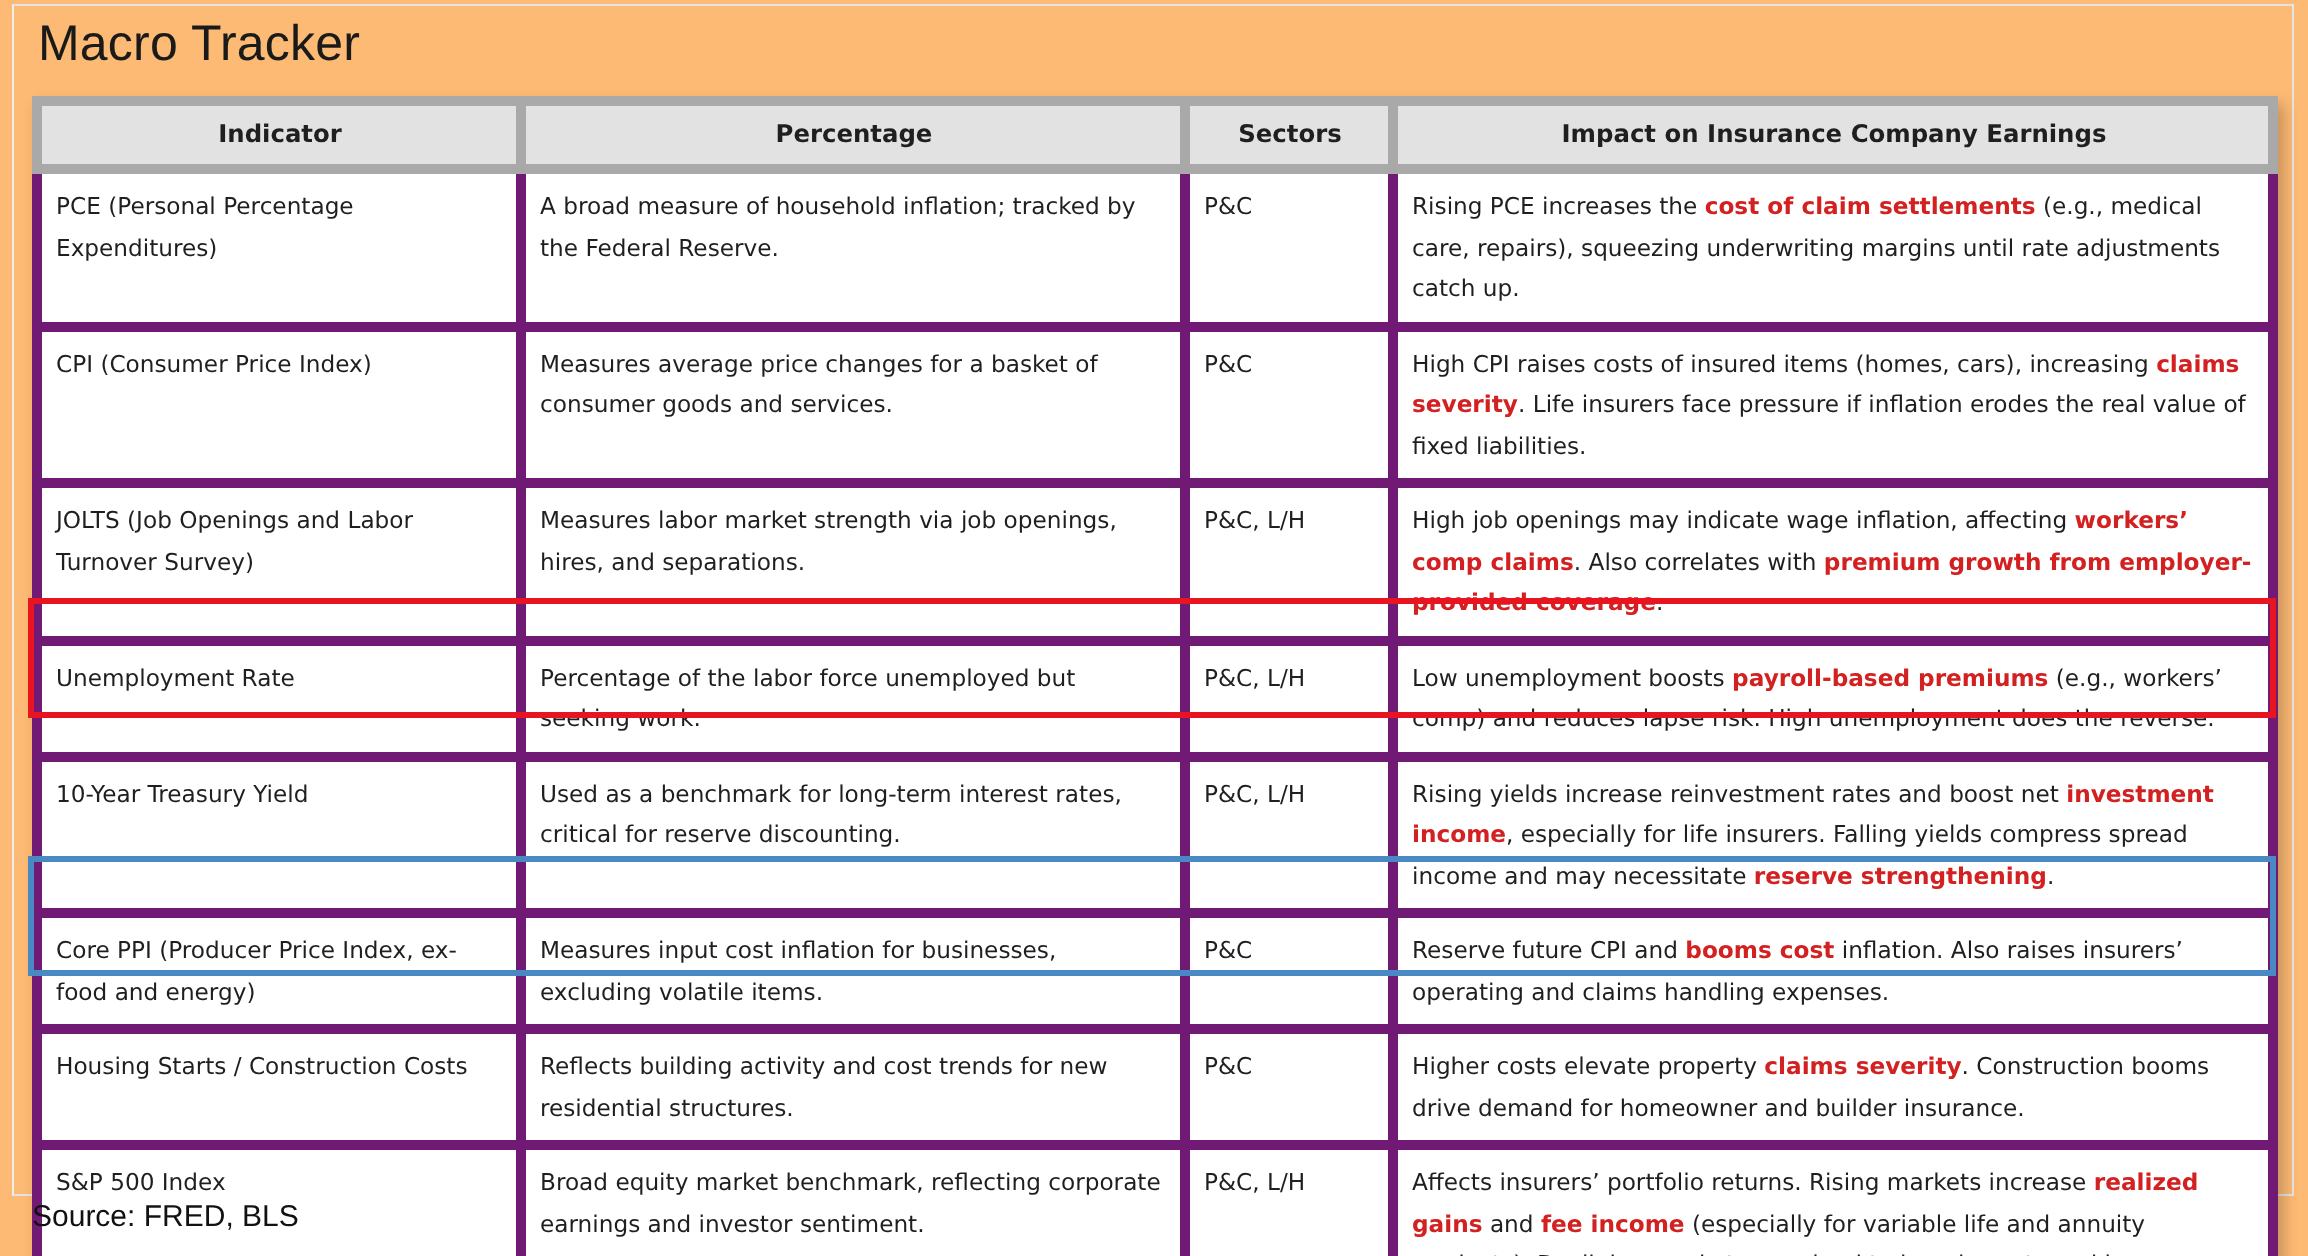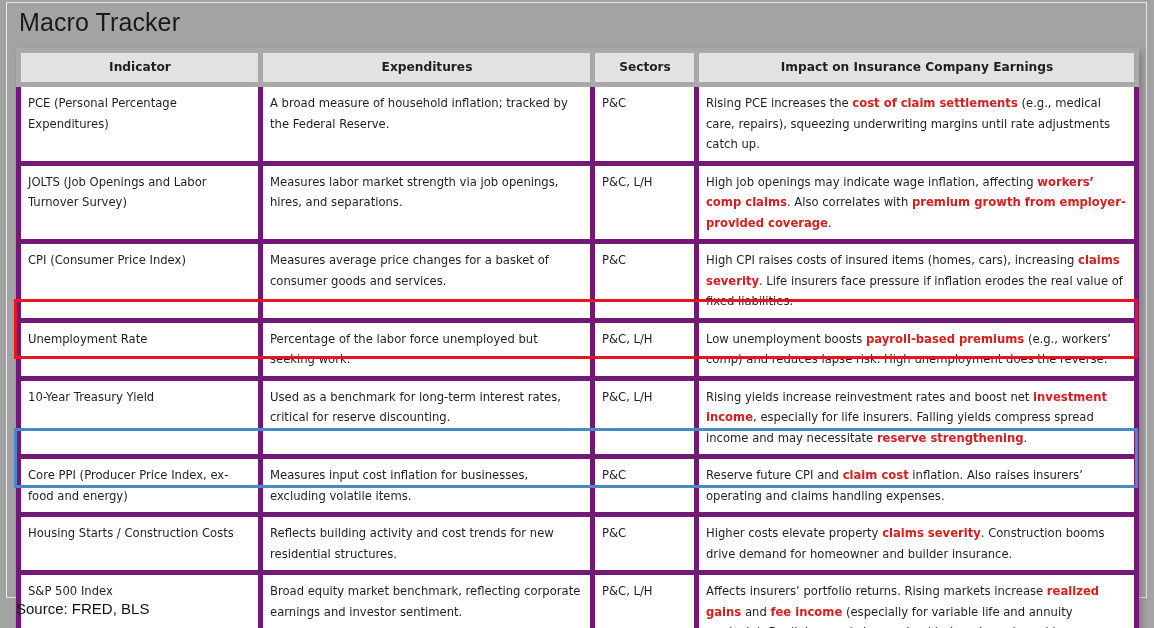--- a/index.html
+++ b/index.html
@@ -10,21 +10,21 @@
   body {
     width: 1154px;
     height: 628px;
     font-family: "Liberation Sans", sans-serif;
     overflow: hidden;
   }
   #slide {
     position: relative;
     width: 1154px;
     height: 628px;
-    background: #a3a3a3;
+    background: #fdba74;
     box-sizing: border-box;
   }
   
   #page-frame {
     position: absolute;
     left: 6px;
     top: 2px;
     width: 1141px;
     height: 596px;
     border: 1px solid #e4e4e4;
@@ -135,61 +135,61 @@
     <table class="macro">
       <colgroup>
         <col class="c-ind">
         <col class="c-desc">
         <col class="c-sect">
         <col class="c-imp">
       </colgroup>
       <thead>
         <tr>
           <th>Indicator</th>
-          <th>Expenditures</th>
+          <th>Percentage</th>
           <th>Sectors</th>
           <th>Impact on Insurance Company Earnings</th>
         </tr>
       </thead>
       <tbody id="tbody">
           <tr>
             <td>PCE (Personal Percentage Expenditures)</td>
             <td>A broad measure of household inflation; tracked by the Federal Reserve.</td>
             <td>P&amp;C</td>
             <td class="impact"><span>Rising PCE increases the </span><span class="hl-red">cost of claim settlements</span><span> (e.g., medical care, repairs), squeezing underwriting margins until rate adjustments catch up.</span></td>
           </tr>
           <tr>
+            <td>CPI (Consumer Price Index)</td>
+            <td>Measures average price changes for a basket of consumer goods and services.</td>
+            <td>P&amp;C</td>
+            <td class="impact"><span>High CPI raises costs of insured items (homes, cars), increasing </span><span class="hl-red">claims severity</span><span>. Life insurers face pressure if inflation erodes the real value of fixed liabilities.</span></td>
+          </tr>
+          <tr>
             <td>JOLTS (Job Openings and Labor Turnover Survey)</td>
             <td>Measures labor market strength via job openings, hires, and separations.</td>
             <td>P&amp;C, L/H</td>
             <td class="impact"><span>High job openings may indicate wage inflation, affecting </span><span class="hl-red">workers’ comp claims</span><span>. Also correlates with </span><span class="hl-red">premium growth from employer-provided coverage</span><span>.</span></td>
           </tr>
           <tr>
-            <td>CPI (Consumer Price Index)</td>
-            <td>Measures average price changes for a basket of consumer goods and services.</td>
-            <td>P&amp;C</td>
-            <td class="impact"><span>High CPI raises costs of insured items (homes, cars), increasing </span><span class="hl-red">claims severity</span><span>. Life insurers face pressure if inflation erodes the real value of fixed liabilities.</span></td>
-          </tr>
-          <tr>
             <td>Unemployment Rate</td>
             <td>Percentage of the labor force unemployed but seeking work.</td>
             <td>P&amp;C, L/H</td>
             <td class="impact"><span>Low unemployment boosts </span><span class="hl-red">payroll-based premiums</span><span> (e.g., workers’ comp) and reduces lapse risk. High unemployment does the reverse.</span></td>
           </tr>
           <tr>
             <td>10-Year Treasury Yield</td>
             <td>Used as a benchmark for long-term interest rates, critical for reserve discounting.</td>
             <td>P&amp;C, L/H</td>
             <td class="impact"><span>Rising yields increase reinvestment rates and boost net </span><span class="hl-red">investment income</span><span>, especially for life insurers. Falling yields compress spread income and may necessitate </span><span class="hl-red">reserve strengthening</span><span>.</span></td>
           </tr>
           <tr>
             <td>Core PPI (Producer Price Index, ex-food and energy)</td>
             <td>Measures input cost inflation for businesses, excluding volatile items.</td>
             <td>P&amp;C</td>
-            <td class="impact"><span>Reserve future CPI and </span><span class="hl-red">claim cost</span><span> inflation. Also raises insurers’ operating and claims handling expenses.</span></td>
+            <td class="impact"><span>Reserve future CPI and </span><span class="hl-red">booms cost</span><span> inflation. Also raises insurers’ operating and claims handling expenses.</span></td>
           </tr>
           <tr>
             <td>Housing Starts / Construction Costs</td>
             <td>Reflects building activity and cost trends for new residential structures.</td>
             <td>P&amp;C</td>
             <td class="impact"><span>Higher costs elevate property </span><span class="hl-red">claims severity</span><span>. Construction booms drive demand for homeowner and builder insurance.</span></td>
           </tr>
           <tr>
             <td>S&amp;P 500 Index</td>
             <td>Broad equity market benchmark, reflecting corporate earnings and investor sentiment.</td>

